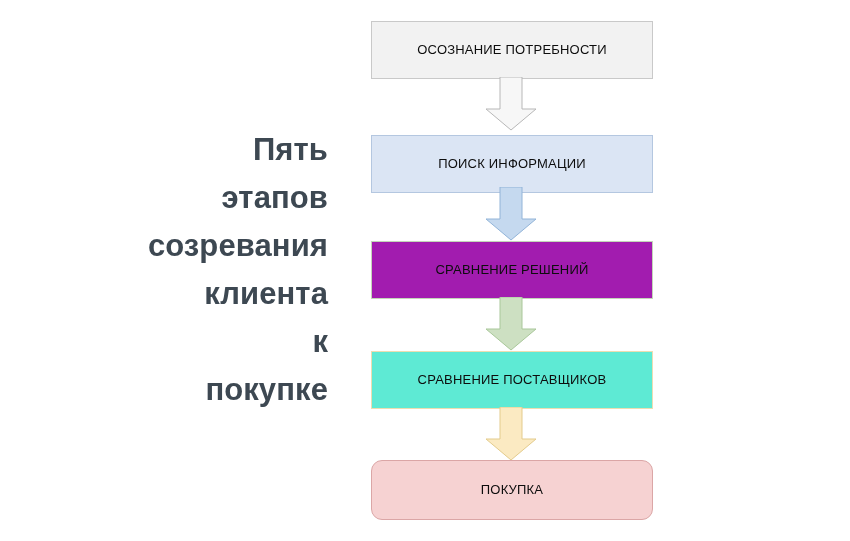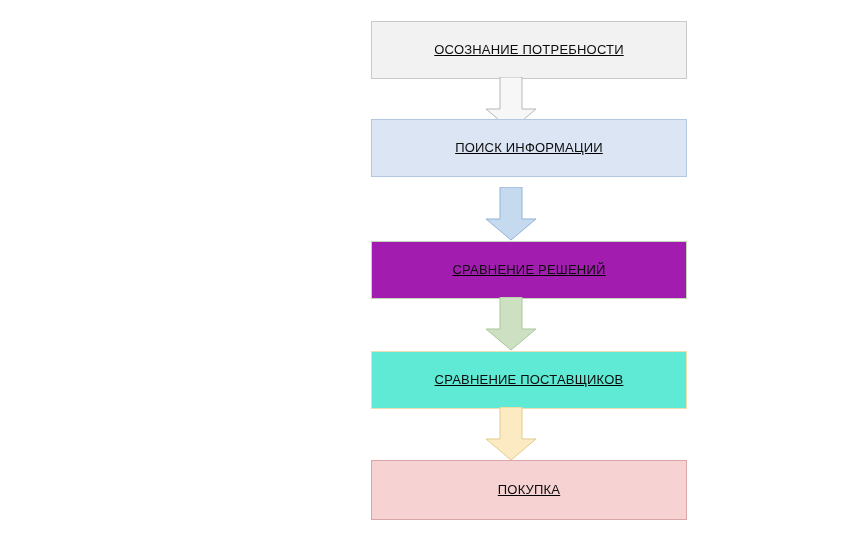--- a/index.html
+++ b/index.html
@@ -44,45 +44,44 @@
     position: absolute;
     left: 371px;
     top: 21px;
     width: 281px;
     height: 500px;
   }
 
   .stage-box {
     position: absolute;
     left: 0;
-    width: 316px;
+    width: 282px;
     box-sizing: border-box;
     border: 1px solid #cfcfcf;
     display: flex;
     align-items: center;
     justify-content: center;
     text-align: center;
-    text-decoration: underline;
   }
   .stage-label {
     font-size: 13px;
     line-height: 16px;
     color: #0d0d0d;
     letter-spacing: 0.2px;
     text-transform: uppercase;
     padding: 0 8px;
     font-weight: 400;
   }
 
   
   .stage-1 { top: 0px;   height: 58px; background: #f2f2f2; border-color: #c9c9c9; }
-  .stage-2 { top: 98px; height: 58px; background: #dbe5f4; border-color: #b4c7e0; text-align: right; }
+  .stage-2 { top: 114px; height: 58px; background: #dbe5f4; border-color: #b4c7e0; text-align: right; }
   .stage-3 { top: 220px; height: 58px; background: #a21caf; border-color: #c3d6b8; }
   .stage-4 { top: 330px; height: 58px; background: #5eead4; border-color: #edddb1; }
-  .stage-5 { top: 439px; height: 60px; background: #f6d2d2; border-color: #dba6a6; }
+  .stage-5 { top: 439px; height: 60px; background: #f6d2d2; border-color: #dba6a6; border-radius: 11px; }
 
   
   .arrow {
     position: absolute;
     left: 114px;          
     width: 52px;
     height: 54px;
     overflow: visible;
   }
   .arrow-1 { top: 56px; }
@@ -90,20 +89,26 @@
   .arrow-3 { top: 276px; }
   .arrow-4 { top: 386px; }
 
   .arrow svg { display: block; width: 52px; height: 54px; }
 </style>
 </head>
 <body>
 
 <div id="canvas">
 
+  <div class="headline">Пять
+этапов
+созревания
+клиента
+к
+покупке</div>
 
   <div class="flow">
 
     <div class="stage-box stage-1">
       <span class="stage-label">ОСОЗНАНИЕ ПОТРЕБНОСТИ</span>
     </div>
 
     <div class="arrow arrow-1">
       <svg viewBox="0 0 52 54" xmlns="http://www.w3.org/2000/svg">
         <polygon points="15,0 37,0 37,32 51,32 26,53 1,32 15,32" fill="#f7f7f7" stroke="#b7b7b7" stroke-width="1"></polygon>

